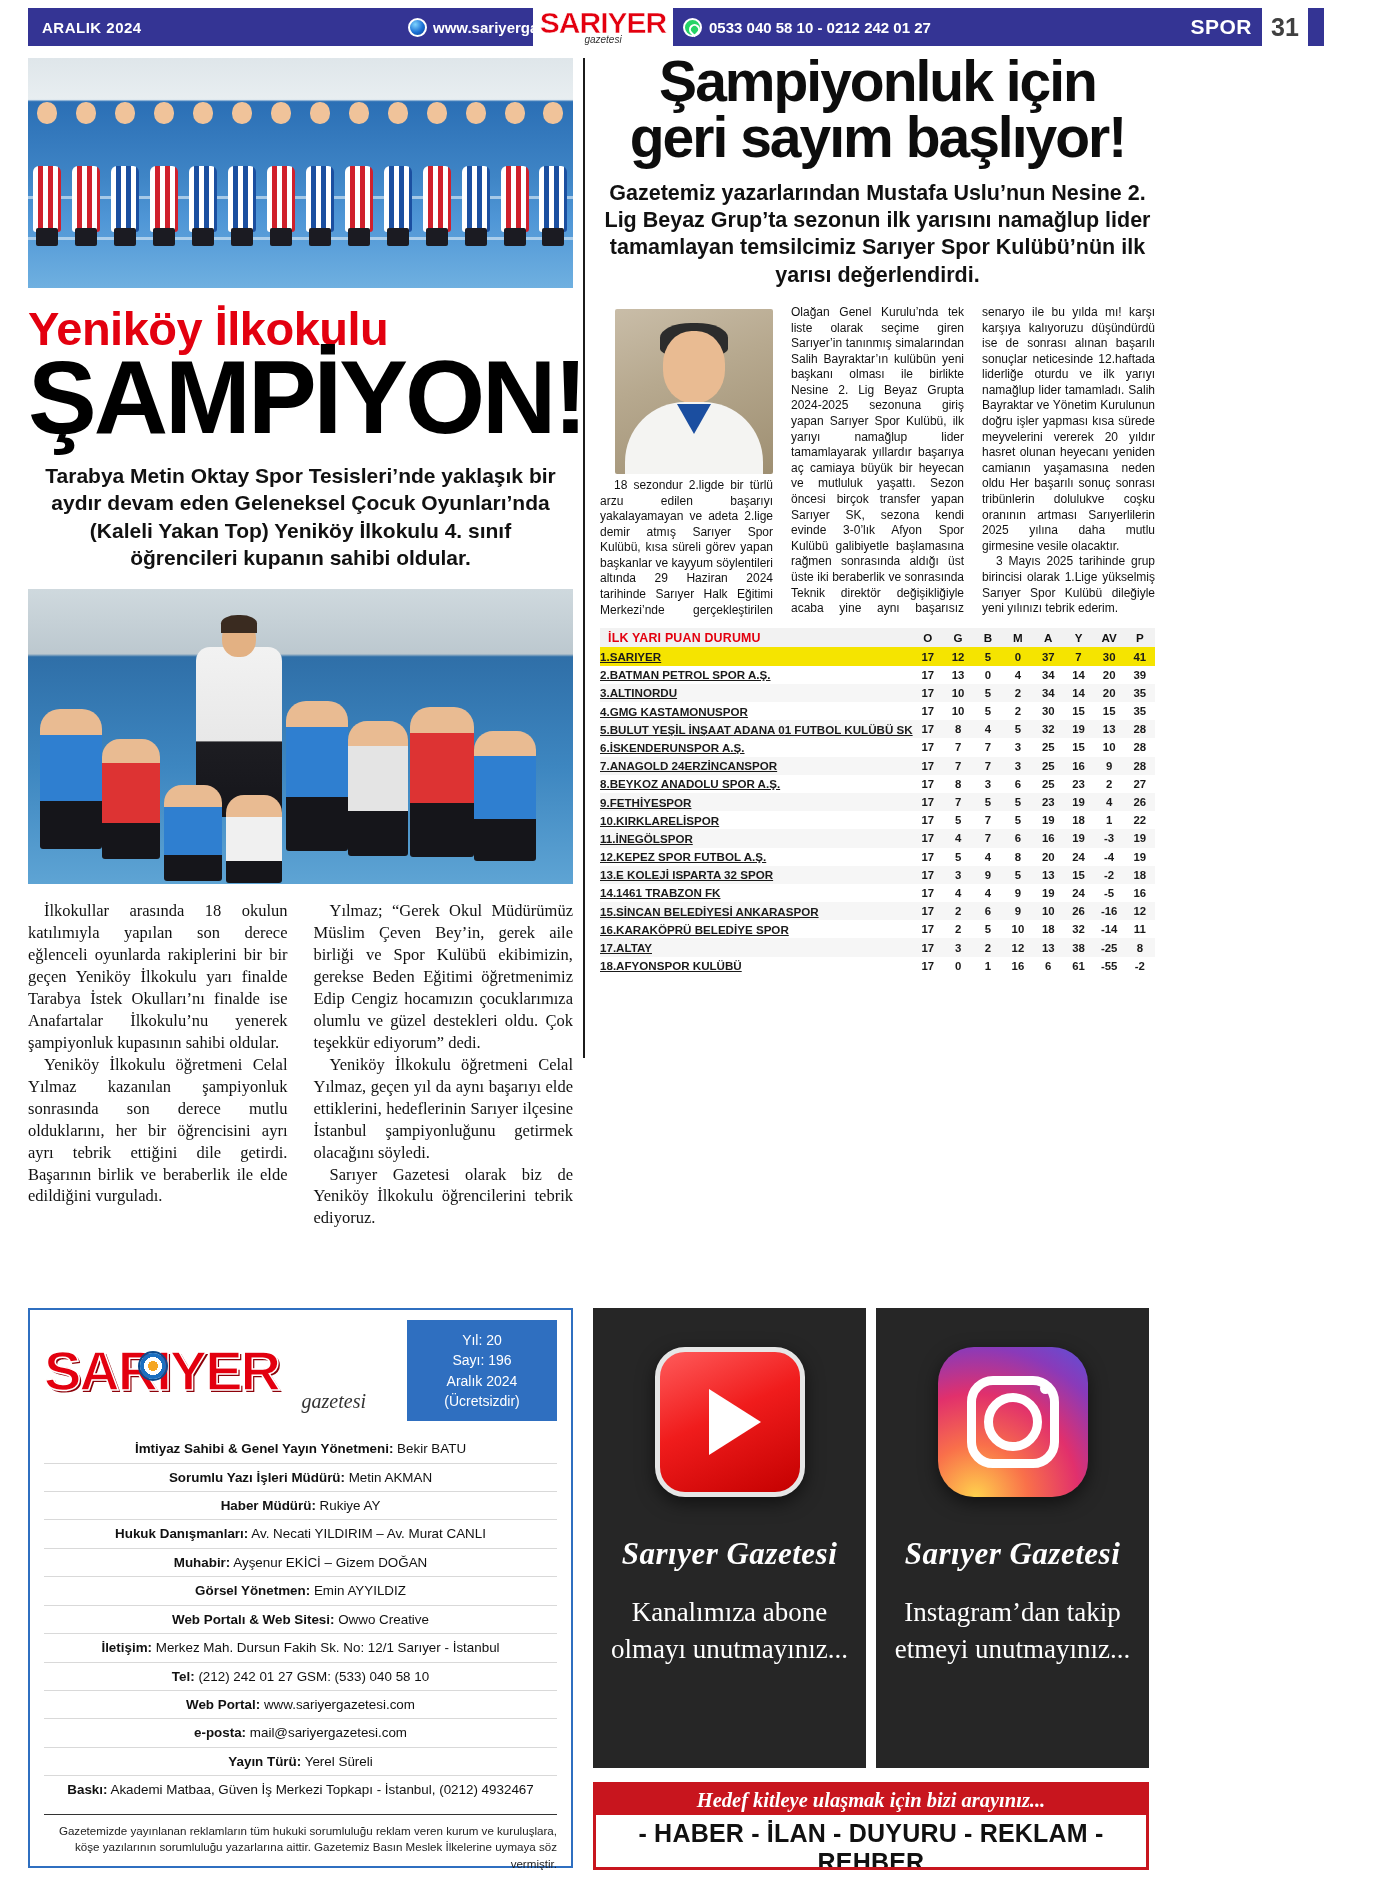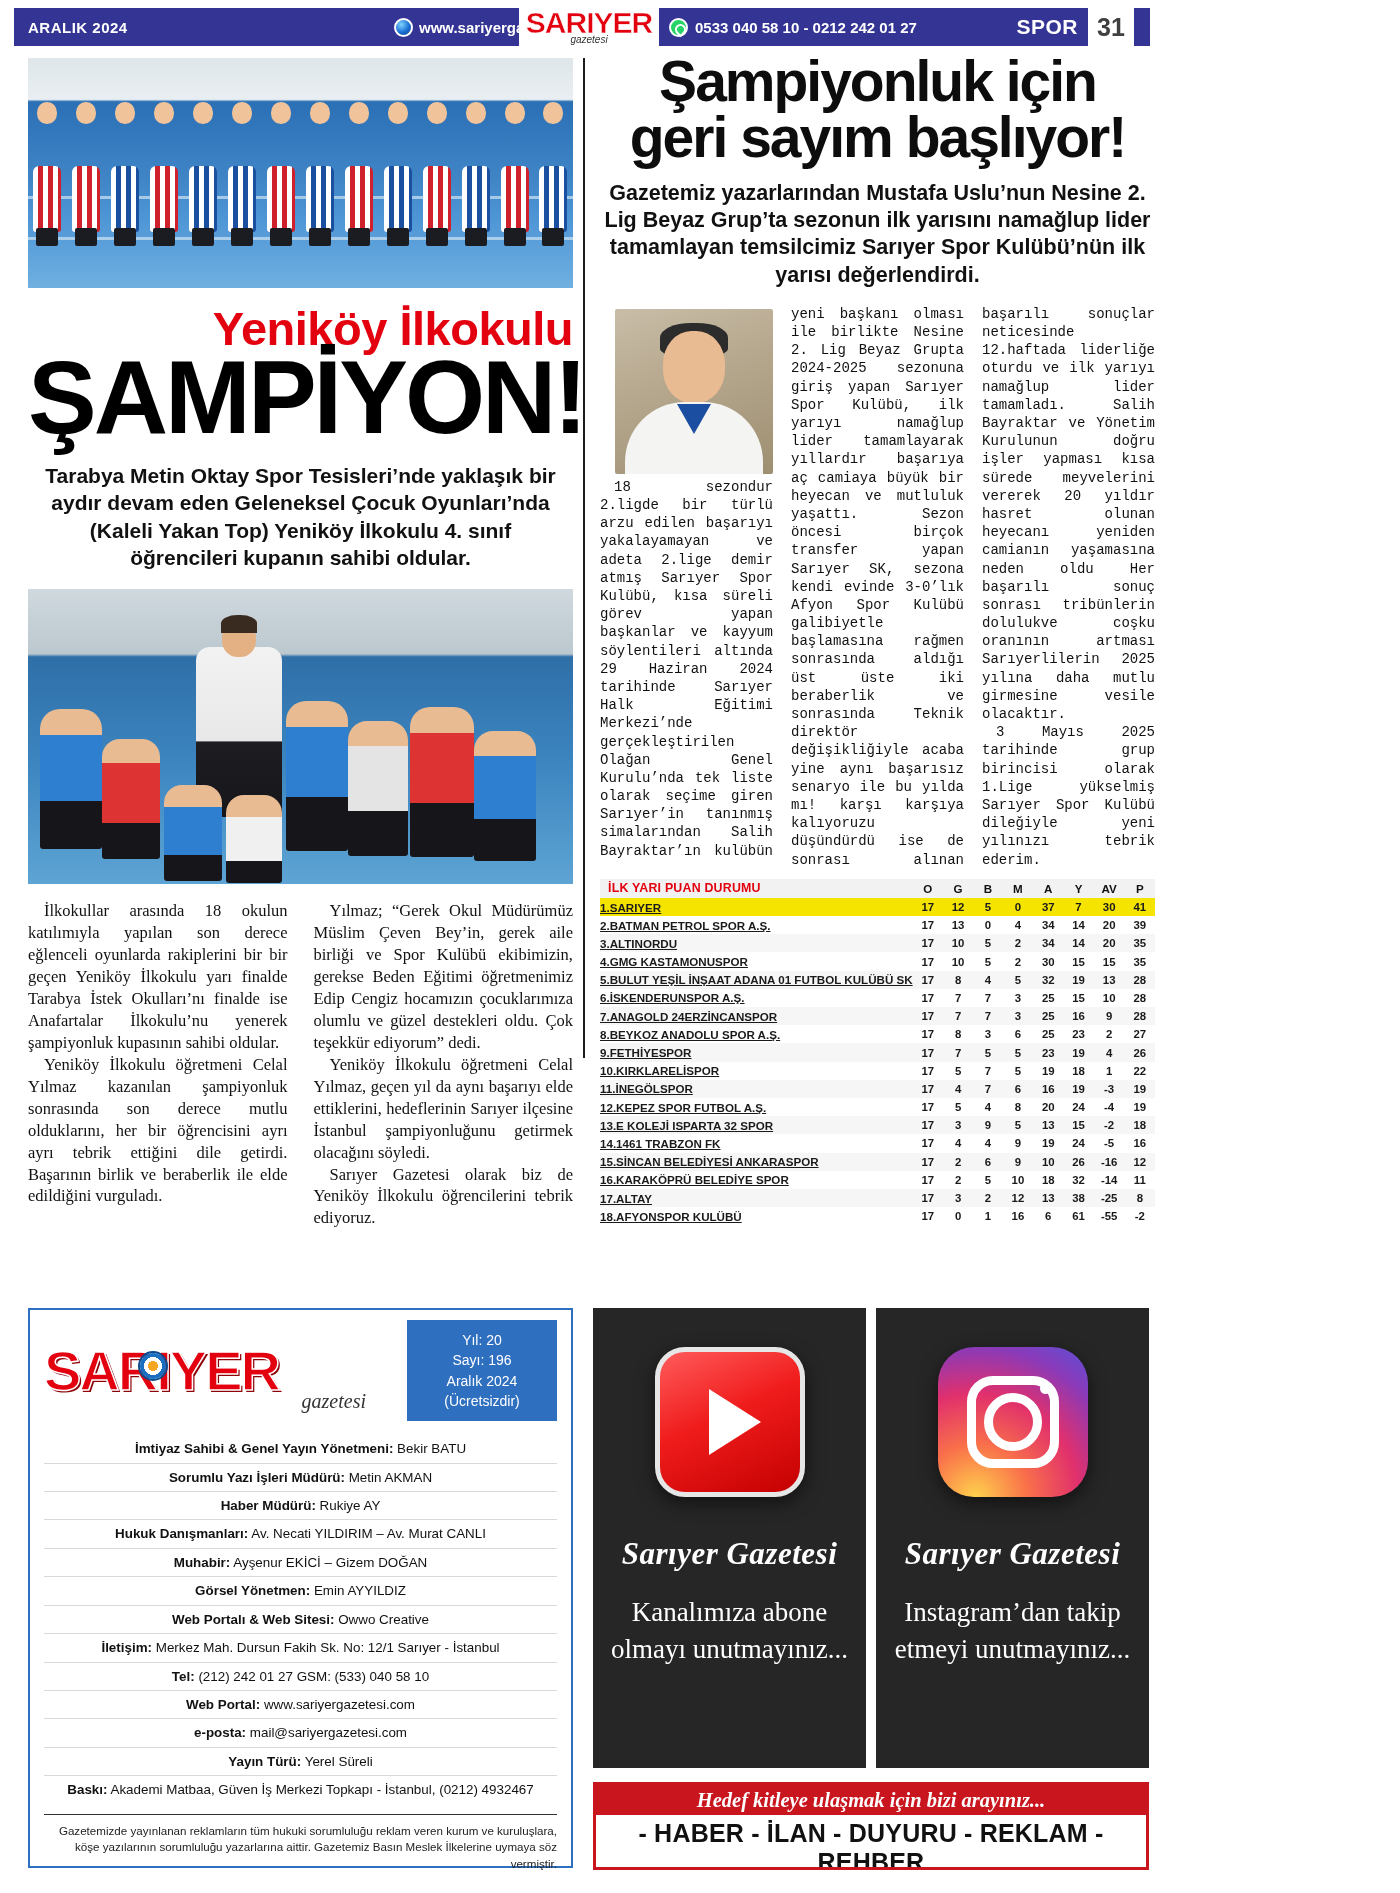--- a/index.html
+++ b/index.html
@@ -9,21 +9,21 @@
     background:#ffffff;
     font-family:"Liberation Sans", sans-serif;
     color:#111;
     position:relative;
     overflow:hidden;
   }
   .page { width:1400px; height:1893px; position:relative; padding:0; }
 
   
   .masthead-bar {
-    position:absolute; left:14px; top:8px; width:1136px; height:38px;
+    position:absolute; left:28px; top:8px; width:1296px; height:38px;
     background:#343494;
     display:flex; align-items:center;
   }
   .mh-date {
     color:#fff; font-size:15px; font-weight:700; letter-spacing:.5px;
     margin-left:14px; white-space:nowrap;
   }
   .mh-web {
     position:absolute; left:380px; top:0; height:38px;
     display:flex; align-items:center; gap:6px;
@@ -95,21 +95,21 @@
   }
   .kid .legs{
     position:absolute; left:50%; transform:translateX(-50%); bottom:0;
     width:22px; height:18px; background:#1b1b22; border-radius:2px;
   }
   .k-blue .body { background:repeating-linear-gradient(90deg,#fff 0 5px,#1b4fa0 5px 10px); }
   .k-red  .body { background:repeating-linear-gradient(90deg,#fff 0 5px,#d0202c 5px 10px); }
   .floor-line{position:absolute;left:0;right:0;height:3px;background:#cfe3f2;opacity:.7;}
 
   .hl-red {
-    text-align:right; color:#e3000f; font-weight:900;
+    text-align:left; color:#e3000f; font-weight:900;
     font-size:47px; line-height:1.05; margin-top:16px; letter-spacing:-.5px;
   }
   .hl-black {
     text-align:center; color:#000; font-weight:700;
     font-size:103px; line-height:.92; letter-spacing:-3px; margin-top:-2px;
   }
   .deck-left {
     text-align:center; font-weight:700; font-size:21px; line-height:1.3;
     margin-top:16px; padding:0 6px; color:#111;
   }
@@ -148,21 +148,21 @@
   .hl2 {
     font-weight:900; font-size:57px; line-height:.98; letter-spacing:-2px;
     text-align:center; color:#0d0d0d;
   }
   .deck-right {
     margin-top:14px; text-align:center; font-weight:700;
     font-size:21.5px; line-height:1.27; color:#111;
   }
   .three-cols {
     margin-top:16px; column-count:3; column-gap:18px;
-    font-family:Liberation Mono, monospace; font-size:14px; line-height:1.3;
+    font-family:Liberation Sans, sans-serif; font-size:12px; line-height:1.3;
     text-align:justify; color:#111; hyphens:auto;
   }
   .three-cols p { text-indent:14px; }
   .portrait {
     float:none; width:158px; height:165px; margin:0 0 6px 0;
     background:linear-gradient(160deg,#c9bda8 0%,#b7a98f 40%,#9e8f72 100%);
     position:relative; overflow:hidden; border-radius:2px;
     shape-outside:inset(0);
   }
   .portrait .p-head{

